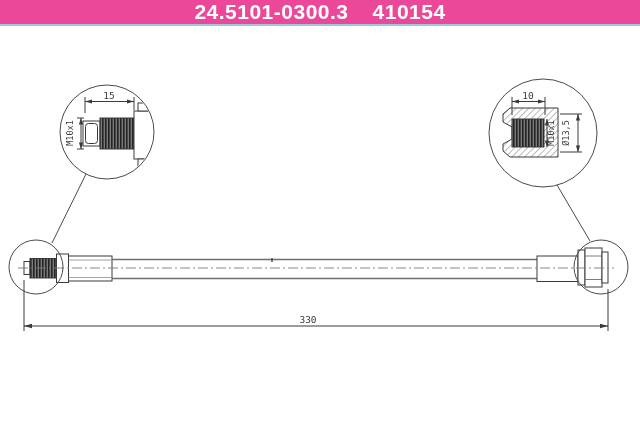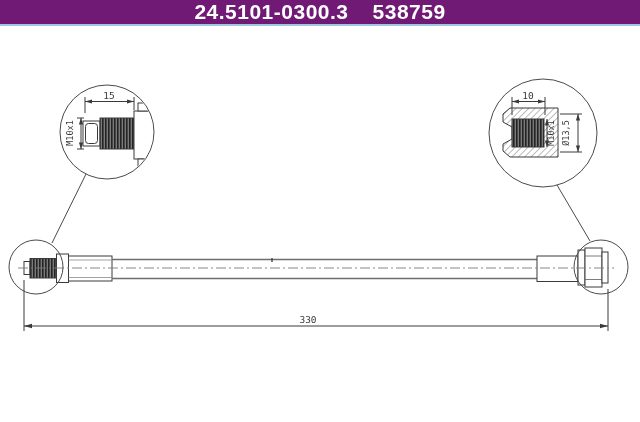--- a/index.html
+++ b/index.html
@@ -39,23 +39,23 @@
     fill: #3a3a3a;
   }
   .dim-text { font-size: 9.5px; }
   .dim-text-small { font-size: 8.5px; }
 </style>
 </head>
 <body>
 
 <div class="page">
 
-  <div class="header" style="background: #701a75;">
+  <div class="header" style="background: #ec4899;">
     <span>24.5101-0300.3</span>
-    <span>538759</span>
+    <span>410154</span>
   </div>
 
   <svg width="640" height="396" viewBox="0 26 640 396">
     <defs>
       <pattern id="threads" width="3" height="4" patternUnits="userSpaceOnUse">
         <rect width="3" height="4" fill="#7a7a7a"></rect>
         <rect width="1.6" height="4" fill="#242424"></rect>
       </pattern>
       <pattern id="hatch" width="4.5" height="4.5" patternUnits="userSpaceOnUse" patternTransform="rotate(45)">
         <rect width="4.5" height="4.5" fill="#ffffff"></rect>

